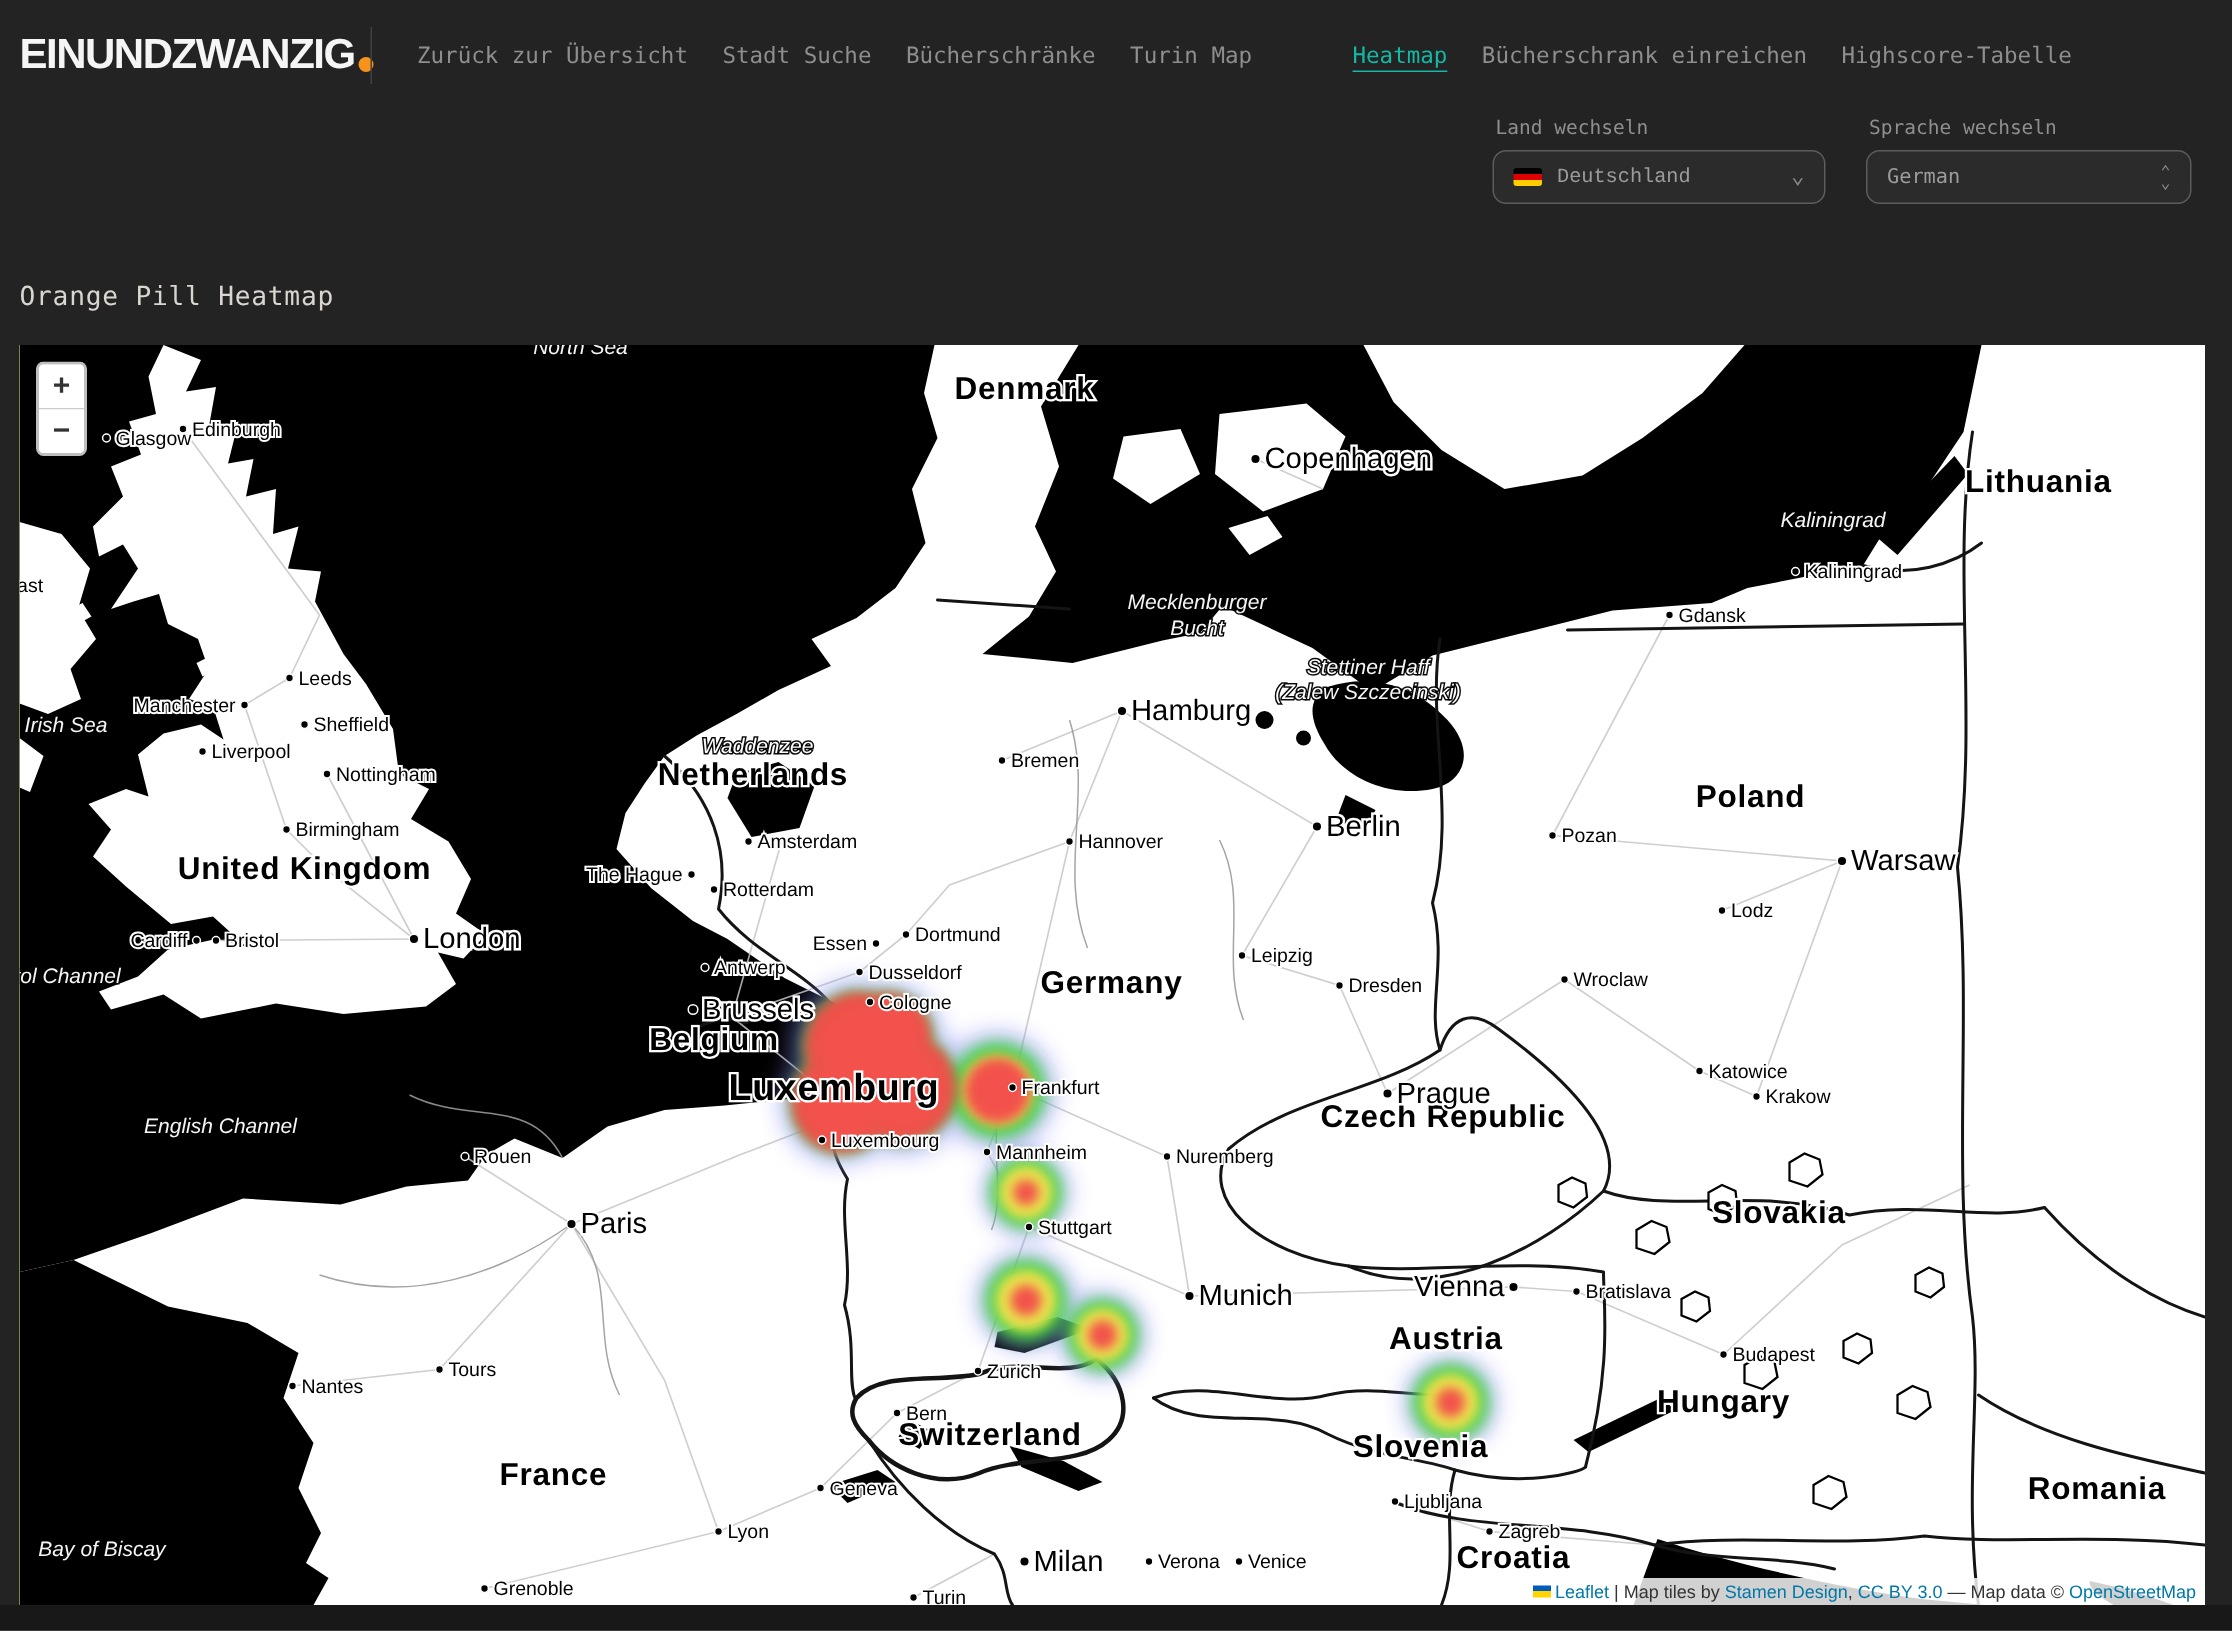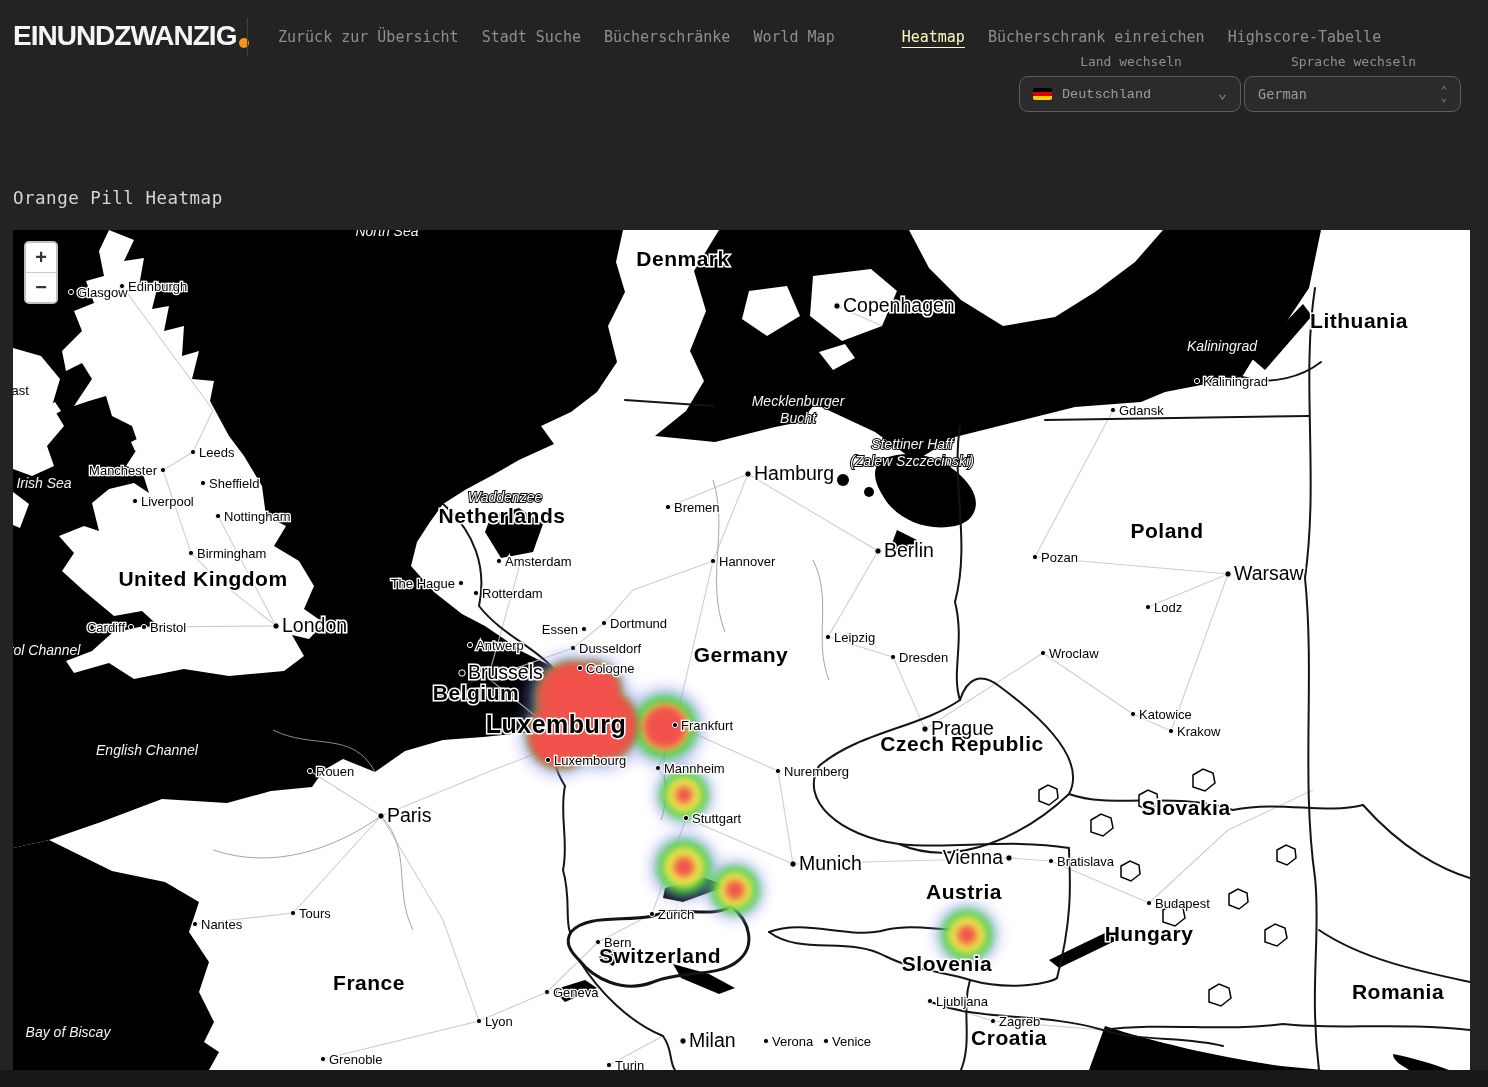--- a/index.html
+++ b/index.html
@@ -8,23 +8,23 @@
 
   
   .logo{position:absolute;left:13px;top:22px;display:flex;align-items:flex-end;cursor:pointer;}
   .logo-text{font-family:"Liberation Sans",sans-serif;font-weight:900;font-size:28px;
     letter-spacing:-1px;color:#f5f5f5;line-height:1;}
   .logo-dot{width:10px;height:10px;border-radius:50%;background:#f7931a;display:inline-block;
     margin-left:3px;margin-bottom:2px;}
   .hdr-divider{position:absolute;left:247px;top:18px;width:1px;height:38px;background:#414141;}
   nav.main-nav{position:absolute;left:278px;top:28px;display:flex;gap:23px;white-space:nowrap;justify-content:space-between;}
   .nav-link{color:#8e8e8e;font-size:15px;text-decoration:none;cursor:pointer;}
-  .nav-link.active{color:#fef9c3;text-decoration:underline;text-underline-offset:5px;padding-left:44px;}
-
-  .controls{position:absolute;right:27px;top:54px;display:flex;gap:3px;text-align:center;}
+  .nav-link.active{color:#14b8a6;text-decoration:underline;text-underline-offset:5px;padding-left:44px;}
+
+  .controls{position:absolute;right:27px;top:78px;display:flex;gap:27px;}
   .control-group label{display:block;color:#8f8f8f;font-size:13px;margin:0 0 7px 2px;}
   .select{height:36px;background:#2b2b2b;border:1px solid #5c5c5c;border-radius:9px;
     display:flex;align-items:center;padding:0 13px;color:#9c9c9c;font-size:13.5px;gap:10px;
     cursor:pointer;box-sizing:border-box;}
   .select.country{width:222px;font-family:Liberation Mono, monospace;}
   .select.language{width:217px;}
   .flag-de{width:19px;height:12px;border-radius:2px;flex:0 0 auto;
     background:linear-gradient(#000 0 33%,#dd0000 33% 66%,#ffce00 66%);}
   .chev{margin-left:auto;color:#8a8a8a;font-size:15px;line-height:1;}
   .chev2{margin-left:auto;display:flex;flex-direction:column;align-items:center;color:#8a8a8a;
@@ -67,21 +67,21 @@
 
   <div class="logo">
     <span class="logo-text">EINUNDZWANZIG</span>
     <span class="logo-dot"></span>
   </div>
   <div class="hdr-divider"></div>
   <nav class="main-nav">
       <a class="nav-link">Zurück zur Übersicht</a>
       <a class="nav-link">Stadt Suche</a>
       <a class="nav-link">Bücherschränke</a>
-      <a class="nav-link">World Map</a>
+      <a class="nav-link">Turin Map</a>
       <a class="nav-link active">Heatmap</a>
       <a class="nav-link">Bücherschrank einreichen</a>
       <a class="nav-link">Highscore-Tabelle</a>
     </nav>
 
   <div class="controls">
     <div class="control-group">
       <label>Land wechseln</label>
       <div class="select country">
         <span class="flag-de"></span>
@@ -425,16 +425,17 @@
           <circle cx="824" cy="76" r="3.2" class="city-dot"></circle>
           <text x="830" y="82" class="lbl-city big" text-anchor="start">Copenhagen</text>
         </g>
     </svg>
 
     <div class="zoom-ctl">
       <a>+</a>
       <a>−</a>
     </div>
 
+    <div class="attribution"><span class="ua-flag"></span><span id="attr-parts"><a>Leaflet</a><span> | Map tiles by </span><a>Stamen Design</a><span>, </span><a>CC BY 3.0</a><span> — Map data © </span><a>OpenStreetMap</a></span></div>
   </div>
 
   <div class="footer-strip"></div>
 </div>
 
 </body></html>

